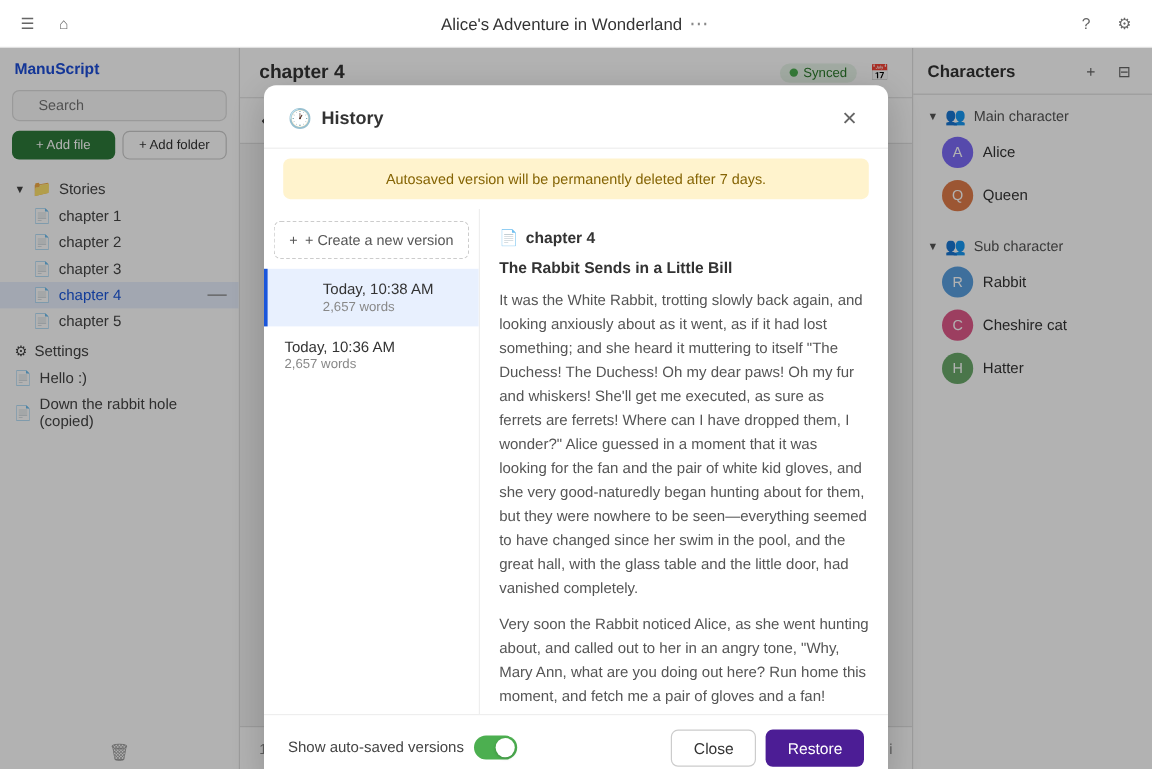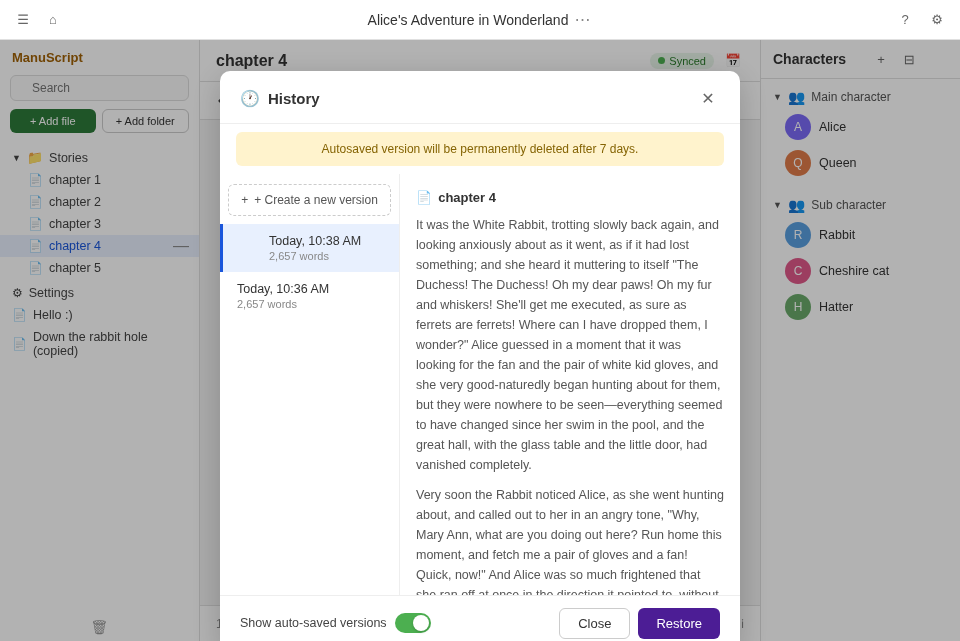--- a/index.html
+++ b/index.html
@@ -9,21 +9,21 @@
     .topbar { display: flex; align-items: center; justify-content: space-between; height: 40px; background: #fff; border-bottom: 1px solid #e0e0e0; padding: 0 12px; }
     .topbar-center { display: flex; align-items: center; gap: 6px; font-size: 14px; font-weight: 500; color: #333; }
     .topbar-icons { display: flex; gap: 10px; align-items: center; }
     .topbar-icon { width: 22px; height: 22px; display: flex; align-items: center; justify-content: center; cursor: pointer; color: #666; border-radius: 4px; }
 
     
     .layout { display: flex; height: 601px; }
 
     
     .sidebar { width: 200px; background: #fff; border-right: 1px solid #e0e0e0; display: flex; flex-direction: column; }
-    .sidebar-header { padding: 10px 12px; font-weight: 600; font-size: 13px; color: #a16207; }
+    .sidebar-header { padding: 10px 12px; font-weight: 600; font-size: 13px; color: #1d4ed8; }
     .search-box { margin: 0 10px 8px; padding: 5px 21px; border: 1px solid #ddd; border-radius: 6px; font-size: 12px; color: #999; background: #fafafa; }
     .sidebar-actions { display: flex; gap: 6px; padding: 0 10px 8px; }
     .sidebar-btn { flex: 1; padding: 5px 4px; font-size: 11px; border-radius: 6px; border: none; cursor: pointer; font-weight: 500; }
     .sidebar-btn-green { background: #2d7a3a; color: #fff; }
     .sidebar-btn-outline { background: #fff; color: #333; border: 1px solid #ccc; }
     .sidebar-tree { flex: 1; overflow-y: auto; padding: 2px 0; }
     .tree-section { padding: 3px 0; }
     .tree-item { display: flex; align-items: center; gap: 6px; padding: 4px 12px; cursor: pointer; color: #444; font-size: 12.5px; }
     .tree-item.active { background: #e8f0fe; color: #1a56db; }
     .tree-item.indent { padding-left: 28px; }
@@ -40,21 +40,21 @@
     .synced-badge { display: flex; align-items: center; gap: 4px; font-size: 11px; color: #2a7a2a; background: #e8f5e9; padding: 2px 8px; border-radius: 10px; }
     .synced-dot { width: 7px; height: 7px; border-radius: 50%; background: #4caf50; }
     .toolbar { display: flex; align-items: center; gap: 2px; padding: 6px 12px; background: #fff; border-bottom: 1px solid #e0e0e0; height: 38px; }
     .toolbar-btn { padding: 3px 6px; border: none; background: none; cursor: pointer; color: #444; border-radius: 3px; font-size: 13px; font-weight: 600; }
     .toolbar-sep { width: 1px; height: 18px; background: #ddd; margin: 0 4px; }
     .editor-content { flex: 1; overflow-y: auto; padding: 30px 80px; background: #fff; }
     .editor-footer { display: flex; align-items: center; justify-content: space-between; padding: 6px 16px; background: #fff; border-top: 1px solid #e0e0e0; height: 36px; font-size: 12px; color: #888; }
 
     
     .right-panel { width: 200px; background: #fff; border-left: 1px solid #e0e0e0; display: flex; flex-direction: column; }
-    .right-panel-header { display: flex; align-items: center; padding: 8px 12px; border-bottom: 1px solid #e0e0e0; gap: 24px; }
+    .right-panel-header { display: flex; align-items: center; justify-content: space-between; padding: 8px 12px; border-bottom: 1px solid #e0e0e0; }
     .right-panel-title { font-size: 14px; font-weight: 600; color: #333; }
     .right-panel-icons { display: flex; gap: 6px; }
     .rp-icon { width: 22px; height: 22px; display: flex; align-items: center; justify-content: center; cursor: pointer; color: #666; border-radius: 4px; }
     .character-section { padding: 6px 0; }
     .char-section-header { display: flex; align-items: center; gap: 6px; padding: 4px 12px; color: #555; font-size: 12px; }
     .char-avatar { width: 26px; height: 26px; border-radius: 50%; display: flex; align-items: center; justify-content: center; font-size: 12px; color: #fff; font-weight: 500; }
     .char-item { display: flex; align-items: center; gap: 8px; padding: 5px 12px 5px 24px; cursor: pointer; }
     .char-name { font-size: 12.5px; color: #333; }
 
     
@@ -276,20 +276,21 @@
           <div class="history-item-time">Today, 10:36 AM</div>
           <div class="history-item-words">2,657 words</div>
         </div>
       </div>
 
       <div class="modal-preview">
         <div class="preview-chapter">
           <span>📄</span>
           <span>chapter 4</span>
         </div>
+        <div class="preview-subtitle">The Rabbit Sends in a Little Bill</div>
         <div class="preview-text">
           <p style="margin-bottom:10px;">It was the White Rabbit, trotting slowly back again, and looking anxiously about as it went, as if it had lost something; and she heard it muttering to itself "The Duchess! The Duchess! Oh my dear paws! Oh my fur and whiskers! She'll get me executed, as sure as ferrets are ferrets! Where can I have dropped them, I wonder?" Alice guessed in a moment that it was looking for the fan and the pair of white kid gloves, and she very good-naturedly began hunting about for them, but they were nowhere to be seen—everything seemed to have changed since her swim in the pool, and the great hall, with the glass table and the little door, had vanished completely.</p>
           <p style="margin-bottom:10px;">Very soon the Rabbit noticed Alice, as she went hunting about, and called out to her in an angry tone, "Why, Mary Ann, what are you doing out here? Run home this moment, and fetch me a pair of gloves and a fan! Quick, now!" And Alice was so much frightened that she ran off at once in the direction it pointed to, without trying to explain the mistake it had made.</p>
 
         </div>
       </div>
     </div>
 
     <div class="modal-footer">
       <div class="autosave-toggle">

